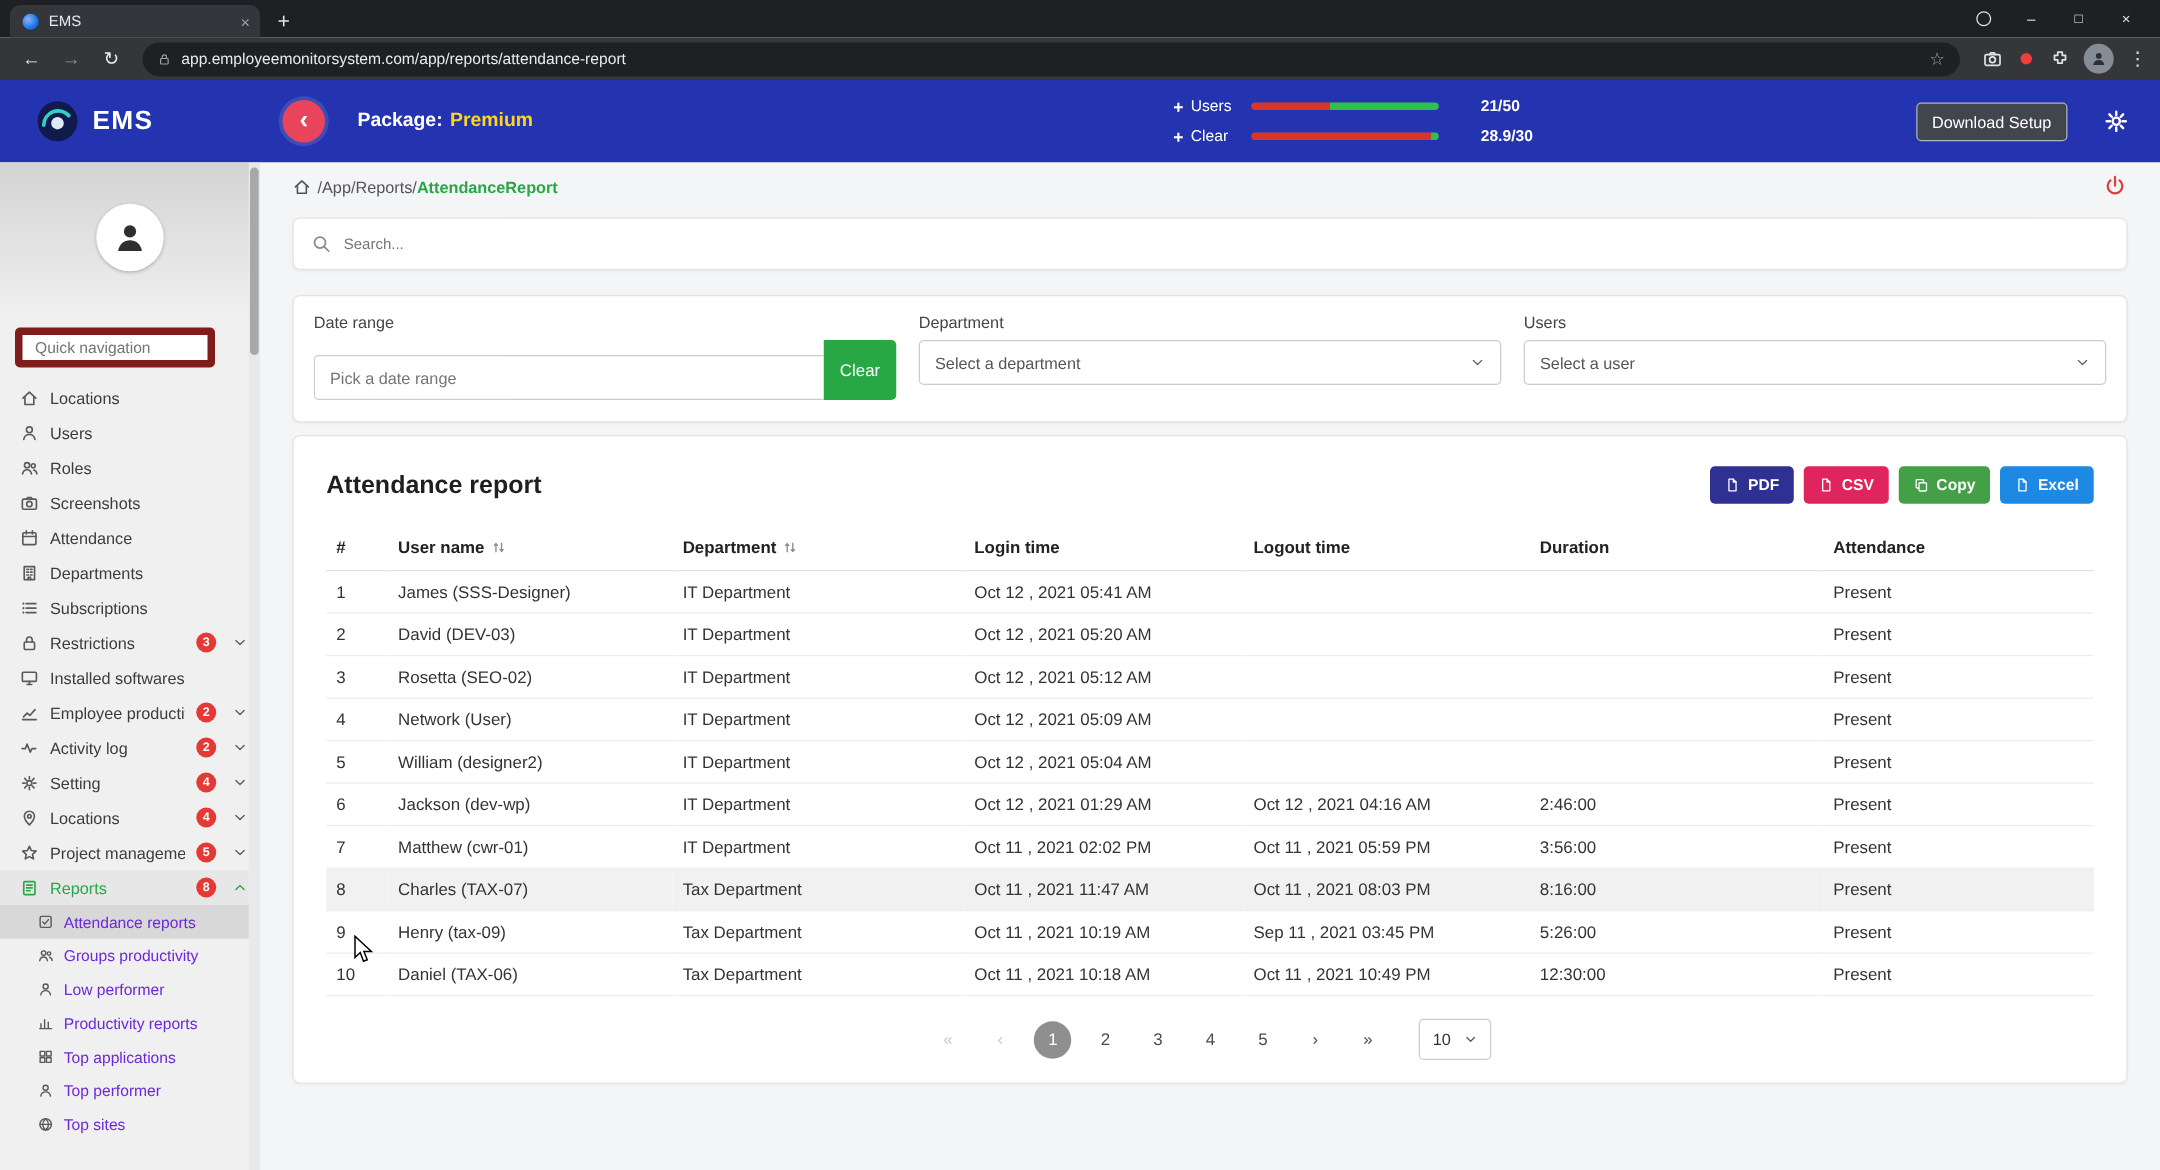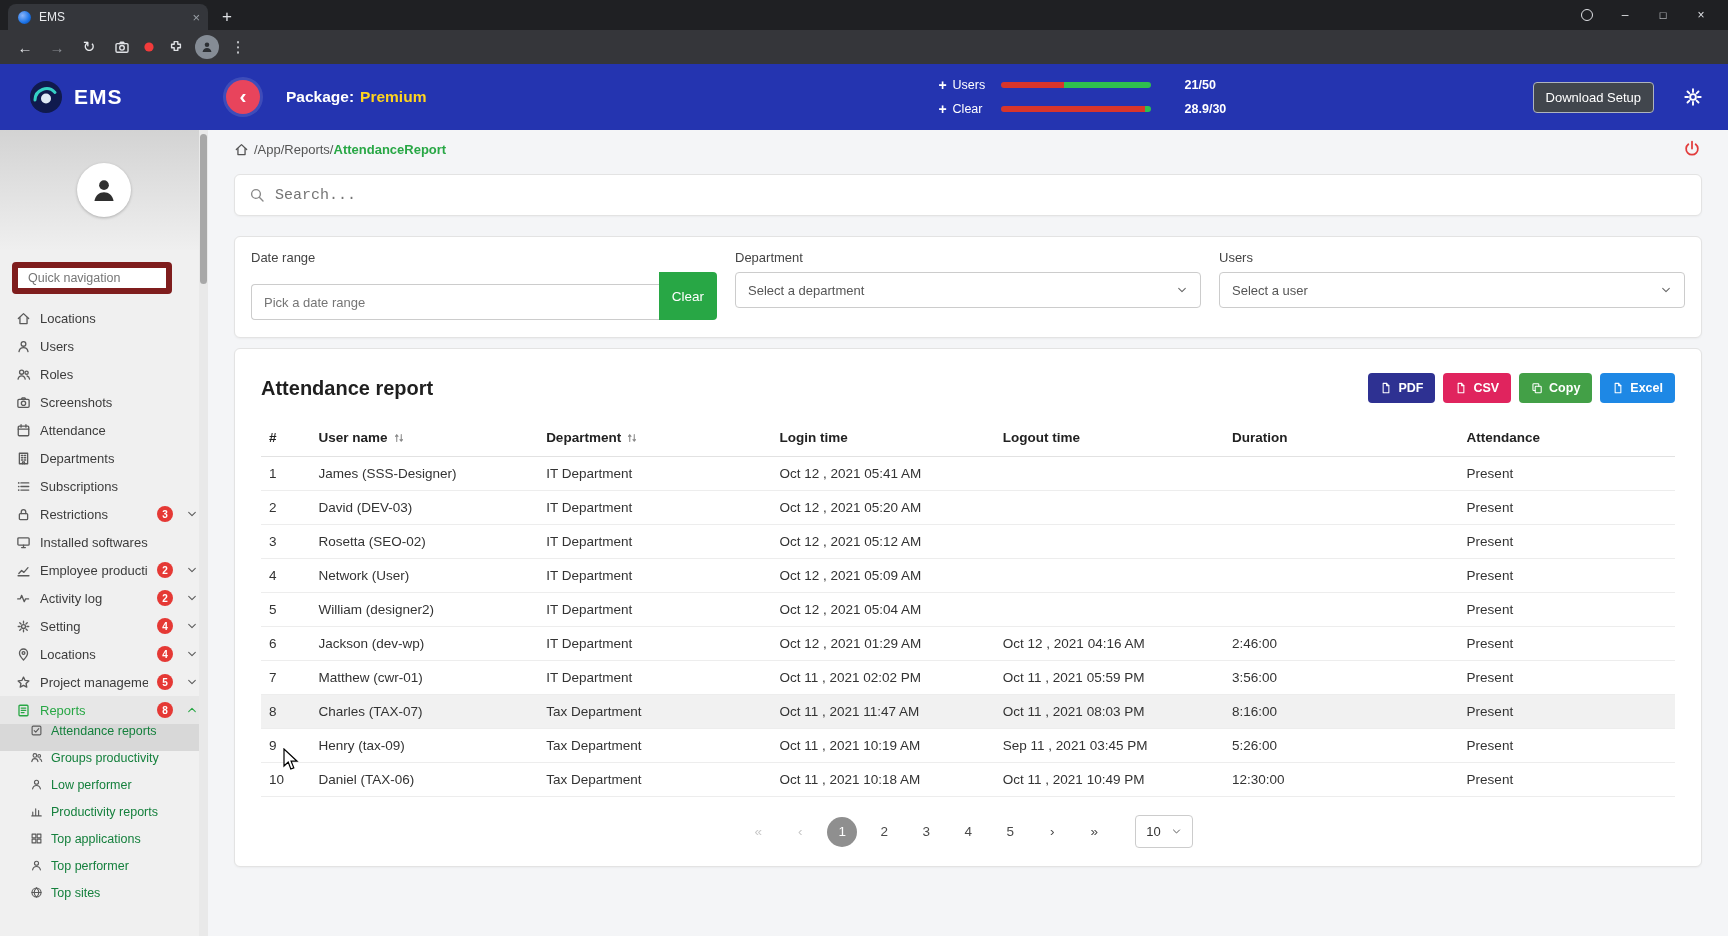--- a/index.html
+++ b/index.html
@@ -63,34 +63,34 @@
   .avatar-circle .icon { width:30px; height:30px; }
   .quick-nav { margin:12px 12px 10px; }
   .quick-nav input { width:160px; height:32px; border:6px solid #7f1d1d; border-radius:4px; padding:0 10px; font-size:12.5px; color:#333; background:#fff; outline:none; font-family:inherit; }
   .nav-item { height:28px; display:flex; align-items:center; gap:9px; padding:0 10px 0 16px; font-size:13px; color:#3c3c3c; }
   .nav-item .icon { width:15px; height:15px; color:#5a5a5a; flex-shrink:0; }
   .nav-label { flex:1; white-space:nowrap; overflow:hidden; }
   .badge { min-width:16px; height:16px; border-radius:8px; background:#e53935; color:#fff; font-size:10px; display:flex; align-items:center; justify-content:center; padding:0 4px; font-weight:bold; }
   .chev { width:12px !important; height:12px !important; color:#6a6a6a; margin-left:4px; }
   .nav-item.active { background:#e7e7e7; color:#28a745; }
   .nav-item.active .icon { color:#28a745; }
-  .subnav-item { height:27px; display:flex; gap:8px; padding:0 10px 0 30px; font-size:12.5px; color:#15803d; }
+  .subnav-item { height:27px; display:flex; align-items:center; gap:8px; padding:0 10px 0 30px; font-size:12.5px; color:#6d28d9; }
   .subnav-item .icon { width:13px; height:13px; color:#5a5a5a; flex-shrink:0; }
   .subnav-item.active { background:#d8d8d8; }
 
   .main { flex:1; display:flex; flex-direction:column; min-width:0; overflow:hidden; background:#f4f5f7; }
   .crumb-row { height:38px; display:flex; align-items:center; padding:0 26px; font-size:13px; color:#555; flex-shrink:0; }
   .crumb-home { width:15px; height:15px; color:#555; margin-right:5px; }
   .crumb-current { color:#28a745; font-weight:600; }
   .power-btn { margin-left:auto; width:20px; height:20px; color:#e23b3b; }
 
   .card { background:#fff; border:1px solid #e3e3e3; border-radius:6px; box-shadow:0 1px 2px rgba(0,0,0,.04); }
   .search-card { margin:6px 26px 0; height:42px; display:flex; align-items:center; padding:0 14px; gap:10px; }
   .search-card .icon { width:16px; height:16px; color:#8a8a8a; }
-  .search-card input { flex:1; border:none; outline:none; font-size:15px; color:#333; background:transparent; font-family:Liberation Mono, monospace; }
+  .search-card input { flex:1; border:none; outline:none; font-size:12px; color:#333; background:transparent; font-family:Liberation Sans, sans-serif; }
 
   .filters-card { margin:20px 26px 0; padding:13px 16px 17px; display:flex; gap:18px; }
   .fgroup { flex:1; display:flex; flex-direction:column; gap:7px; }
   .flabel { font-size:13px; color:#444; }
   .frow { display:flex; }
   .date-input { flex:1; height:36px; border:1px solid #ccc; border-right:none; border-radius:4px 0 0 4px; padding:0 12px; font-size:13px; color:#333; outline:none; font-family:inherit;margin-top:12px; }
   .clear-btn { width:58px; background:#28a745; color:#fff; border:none; border-radius:0 4px 4px 0; font-size:13.5px; font-family:inherit; }
   .fselect { height:36px; border:1px solid #ccc; border-radius:4px; display:flex; align-items:center; justify-content:space-between; padding:0 12px; font-size:13px; color:#555; background:#fff; }
   .fselect .icon { width:12px; height:12px; color:#666; }
 
@@ -135,20 +135,30 @@
       <span class="win-btn">–</span>
       <span class="win-btn max">□</span>
       <span class="win-btn">×</span>
     </div>
   </div>
 
   <div class="toolbar">
     <span class="tb-btn">←</span>
     <span class="tb-btn dim">→</span>
     <span class="tb-btn">↻</span>
+    <div class="omnibox">
+      <span class="icon lock-sm">
+          <svg viewBox="0 0 16 16" fill="none" stroke="currentColor" stroke-width="1.4" stroke-linecap="round" stroke-linejoin="round">
+            <rect x="3.6" y="7" width="8.8" height="6.4" rx="1"></rect>
+            <path d="M5.6 7V5.2a2.4 2.4 0 0 1 4.8 0V7"></path>
+          </svg>
+        </span>
+      <span class="url">app.employeemonitorsystem.com/app/reports/attendance-report</span>
+      <span class="ob-star">☆</span>
+    </div>
     <div class="ext-icons">
       <span class="icon">
           <svg viewBox="0 0 16 16" fill="none" stroke="currentColor" stroke-width="1.4" stroke-linecap="round" stroke-linejoin="round">
             <path d="M5.6 4.6 6.6 3.2h2.8l1 1.4"></path>
             <rect x="2" y="4.6" width="12" height="8.6" rx="1.2"></rect>
             <circle cx="8" cy="8.8" r="2.3"></circle>
           </svg>
         </span>
       <span class="icon rec">
           <svg viewBox="0 0 16 16" fill="none" stroke="currentColor" stroke-width="1.4" stroke-linecap="round" stroke-linejoin="round">

